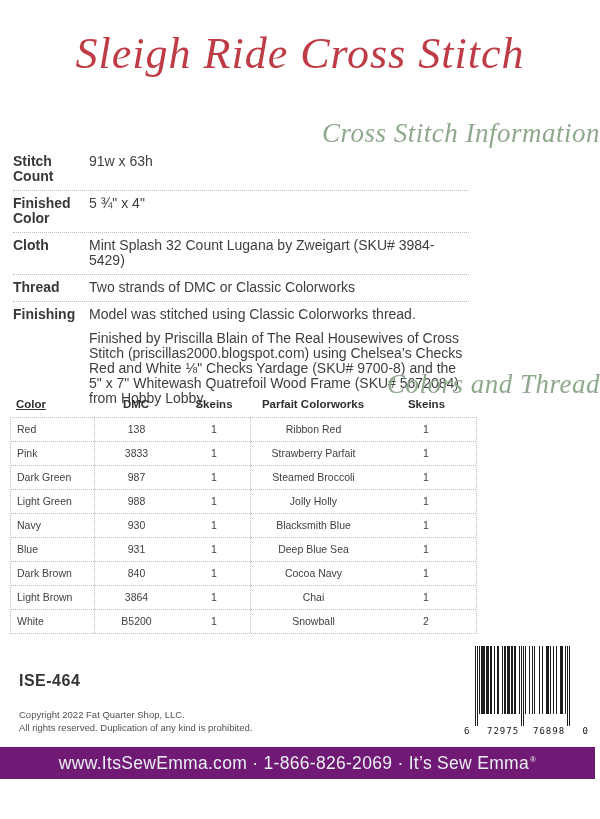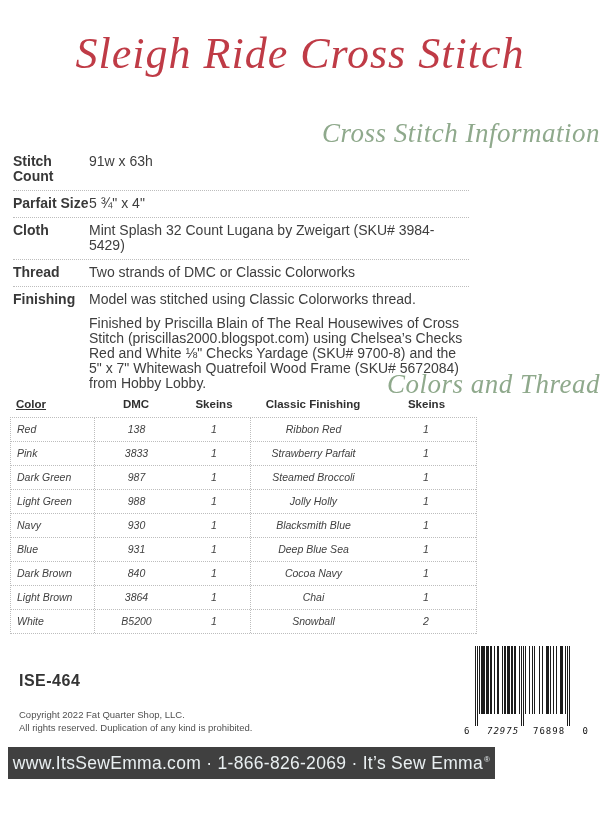--- a/index.html
+++ b/index.html
@@ -41,21 +41,20 @@
   }
   .ct-h-cell { text-align:center; }
   .ct-h-cell.c1 { text-align:left; padding-left:6px;text-decoration:underline; }
   .ct-body {
     border-top:1px dotted #bdbdbd; border-left:1px dotted #bdbdbd;
     border-right:1px dotted #bdbdbd;
   }
   .ct-row {
     display:grid; grid-template-columns:83px 84px 72px 126px 100px;
     border-bottom:1px dotted #bdbdbd;
-    font-style:italic;
   }
   .ct-cell { padding:5px 0 6px; text-align:center; color:#414141; }
   .ct-cell.c1 { text-align:left; padding-left:6px; }
   .ct-cell.c2, .ct-cell.c4 { border-left:1px dotted #bdbdbd; }
 
   
   .product-code {
     position:absolute; left:19px; top:672px; font-size:16px; font-weight:bold;
     color:#343434; letter-spacing:0.5px;
   }
@@ -65,47 +64,47 @@
   }
   .barcode {
     position:absolute; left:455px; top:641px; width:137px; height:104px; background:#fff;
   }
   #barcode-svg { position:absolute; left:20px; top:5px; }
   .bc-digit {
     position:absolute; font-family:"DejaVu Sans Mono", monospace;
     font-size:9px; color:#141414; bottom:9px; letter-spacing:1px;
   }
   .bc-left  { left:9px;  }
-  .bc-g1    { left:32px;font-style:italic; }
+  .bc-g1    { left:32px; }
   .bc-g2    { left:78px; }
   .bc-right { right:3px; }
 
   .footer-bar {
-    position:absolute; left:8px; top:747px; width:487px; height:32px;
-    background:#404040; color:#e9eff1; display:flex; align-items:center;
+    position:absolute; left:0; top:747px; width:595px; height:32px;
+    background:#701a75; color:#e9eff1; display:flex; align-items:center;
     justify-content:center; font-size:17.5px; letter-spacing:0.3px;
   }
   .footer-bar sup { font-size:8px; margin-left:1px; position:relative; top:-4px; }
 </style>
 </head>
 <body>
 
 <div class="page">
 
   <h1 class="title">Sleigh Ride Cross Stitch</h1>
 
   <h2 class="script-heading info-heading">Cross Stitch Information</h2>
 
   <div class="info-table">
     <div class="info-row">
       <div class="info-label">Stitch Count</div>
       <div class="info-value">91w x 63h</div>
     </div>
     <div class="info-row">
-      <div class="info-label">Parfait Size</div>
+      <div class="info-label">Finished Color</div>
       <div class="info-value">5 ¾" x 4"</div>
     </div>
     <div class="info-row">
       <div class="info-label">Cloth</div>
       <div class="info-value">Mint Splash 32 Count Lugana by Zweigart (SKU# 3984-5429)</div>
     </div>
     <div class="info-row">
       <div class="info-label">Thread</div>
       <div class="info-value">Two strands of DMC or Classic Colorworks</div>
     </div>
@@ -118,21 +117,21 @@
     </div>
   </div>
 
   <h2 class="script-heading colors-heading">Colors and Thread</h2>
 
   <div class="colors-table">
     <div class="ct-header">
       <div class="ct-h-cell c1">Color</div>
       <div class="ct-h-cell c2">DMC</div>
       <div class="ct-h-cell c3">Skeins</div>
-      <div class="ct-h-cell c4">Classic Finishing</div>
+      <div class="ct-h-cell c4">Parfait Colorworks</div>
       <div class="ct-h-cell c5">Skeins</div>
     </div>
     <div class="ct-body">
         <div class="ct-row">
           <div class="ct-cell c1">Red</div>
           <div class="ct-cell c2">138</div>
           <div class="ct-cell c3">1</div>
           <div class="ct-cell c4">Ribbon Red</div>
           <div class="ct-cell c5">1</div>
         </div>

